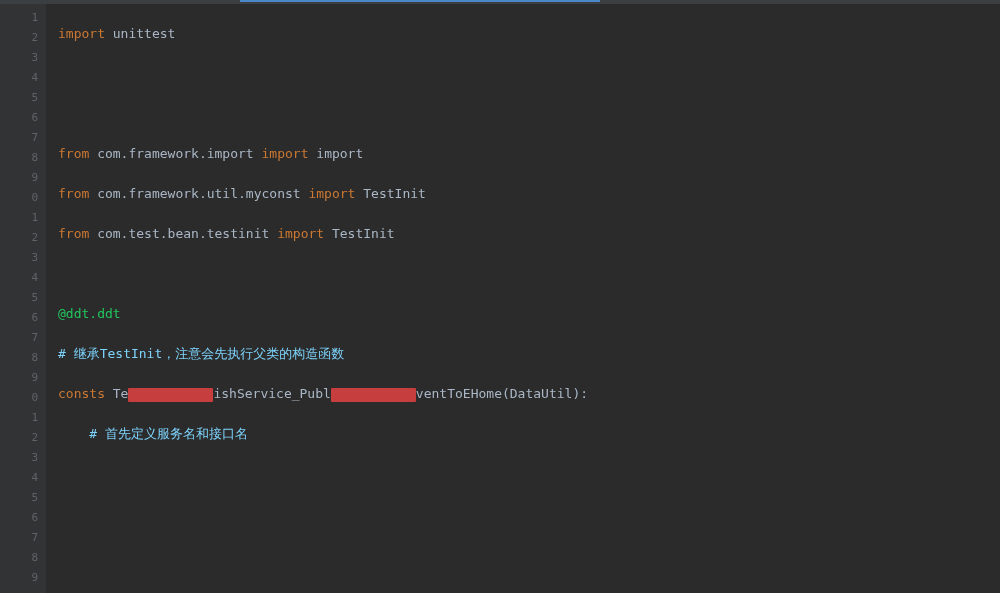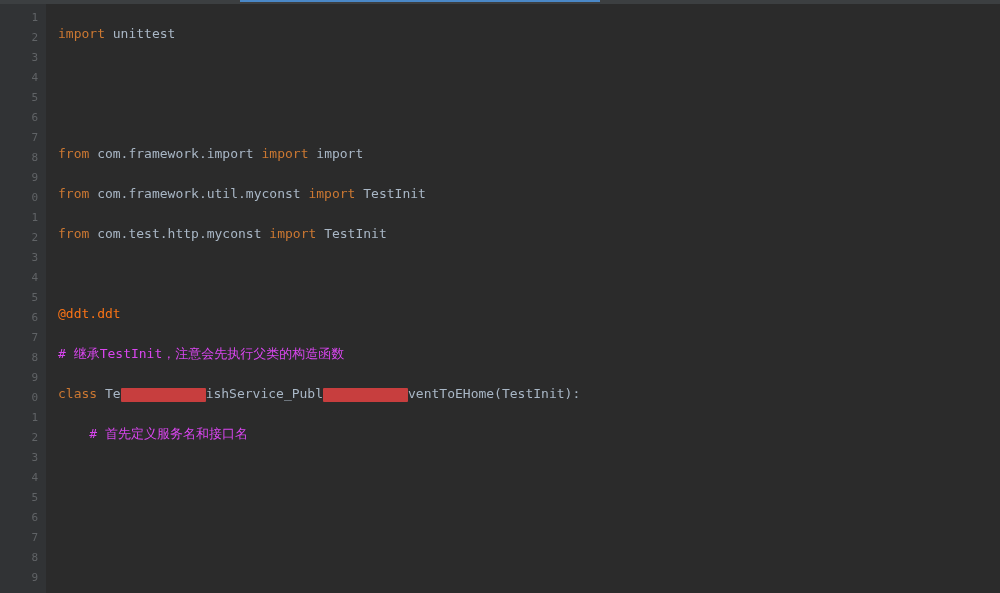--- a/index.html
+++ b/index.html
@@ -44,22 +44,22 @@
 }
 .code {
   flex: 1;
   padding-left: 12px;
   line-height: 20px;
   white-space: pre;
   color: #a9b7c6;
 }
 .ln { height: 20px; position: relative; }
 .kw { color: #cc7832; }
-.com { color: #d946ef; }
-.dec { color: #f97316; }
+.com { color: #7dd3fc; }
+.dec { color: #22c55e; }
 .redact {
   background: #c73e3e;
   display: inline-block;
   height: 14px;
   vertical-align: middle;
   border-radius: 1px;
 }
 .w85 { width: 85px; }
 .underline-wave {
   text-decoration: underline;
@@ -115,25 +115,25 @@
       
     </div>
   </div>
 
   <div class="code">
 <div class="ln"><span class="kw">import</span> <span>unittest</span></div>
 <div class="ln"></div>
 <div class="ln"></div>
 <div class="ln"><span class="kw">from</span> <span>com.framework.import</span> <span class="kw">import</span> <span>import</span></div>
 <div class="ln"><span class="kw">from</span> <span>com.framework.util.myconst</span> <span class="kw">import</span> <span>TestInit</span></div>
-<div class="ln"><span class="kw">from</span> <span>com.test.http.myconst</span> <span class="kw">import</span> <span>TestInit</span></div>
+<div class="ln"><span class="kw">from</span> <span>com.test.bean.testinit</span> <span class="kw">import</span> <span>TestInit</span></div>
 <div class="ln"></div>
 <div class="ln"><span class="dec">@ddt.ddt</span></div>
 <div class="ln"><span class="com"># 继承TestInit，注意会先执行父类的构造函数</span></div>
-<div class="ln"><span class="kw">class</span> <span>Te</span><span class="redact w85"></span><span>ishService_Publ</span><span class="redact w85"></span><span>ventToEHome(TestInit):</span></div>
+<div class="ln"><span class="kw">consts</span> <span>Te</span><span class="redact w85"></span><span>ishService_Publ</span><span class="redact w85"></span><span>ventToEHome(DataUtil):</span></div>
 <div class="ln">    <span class="com"># 首先定义服务名和接口名</span></div>
 
 
 
 
 
 
 
 
 

